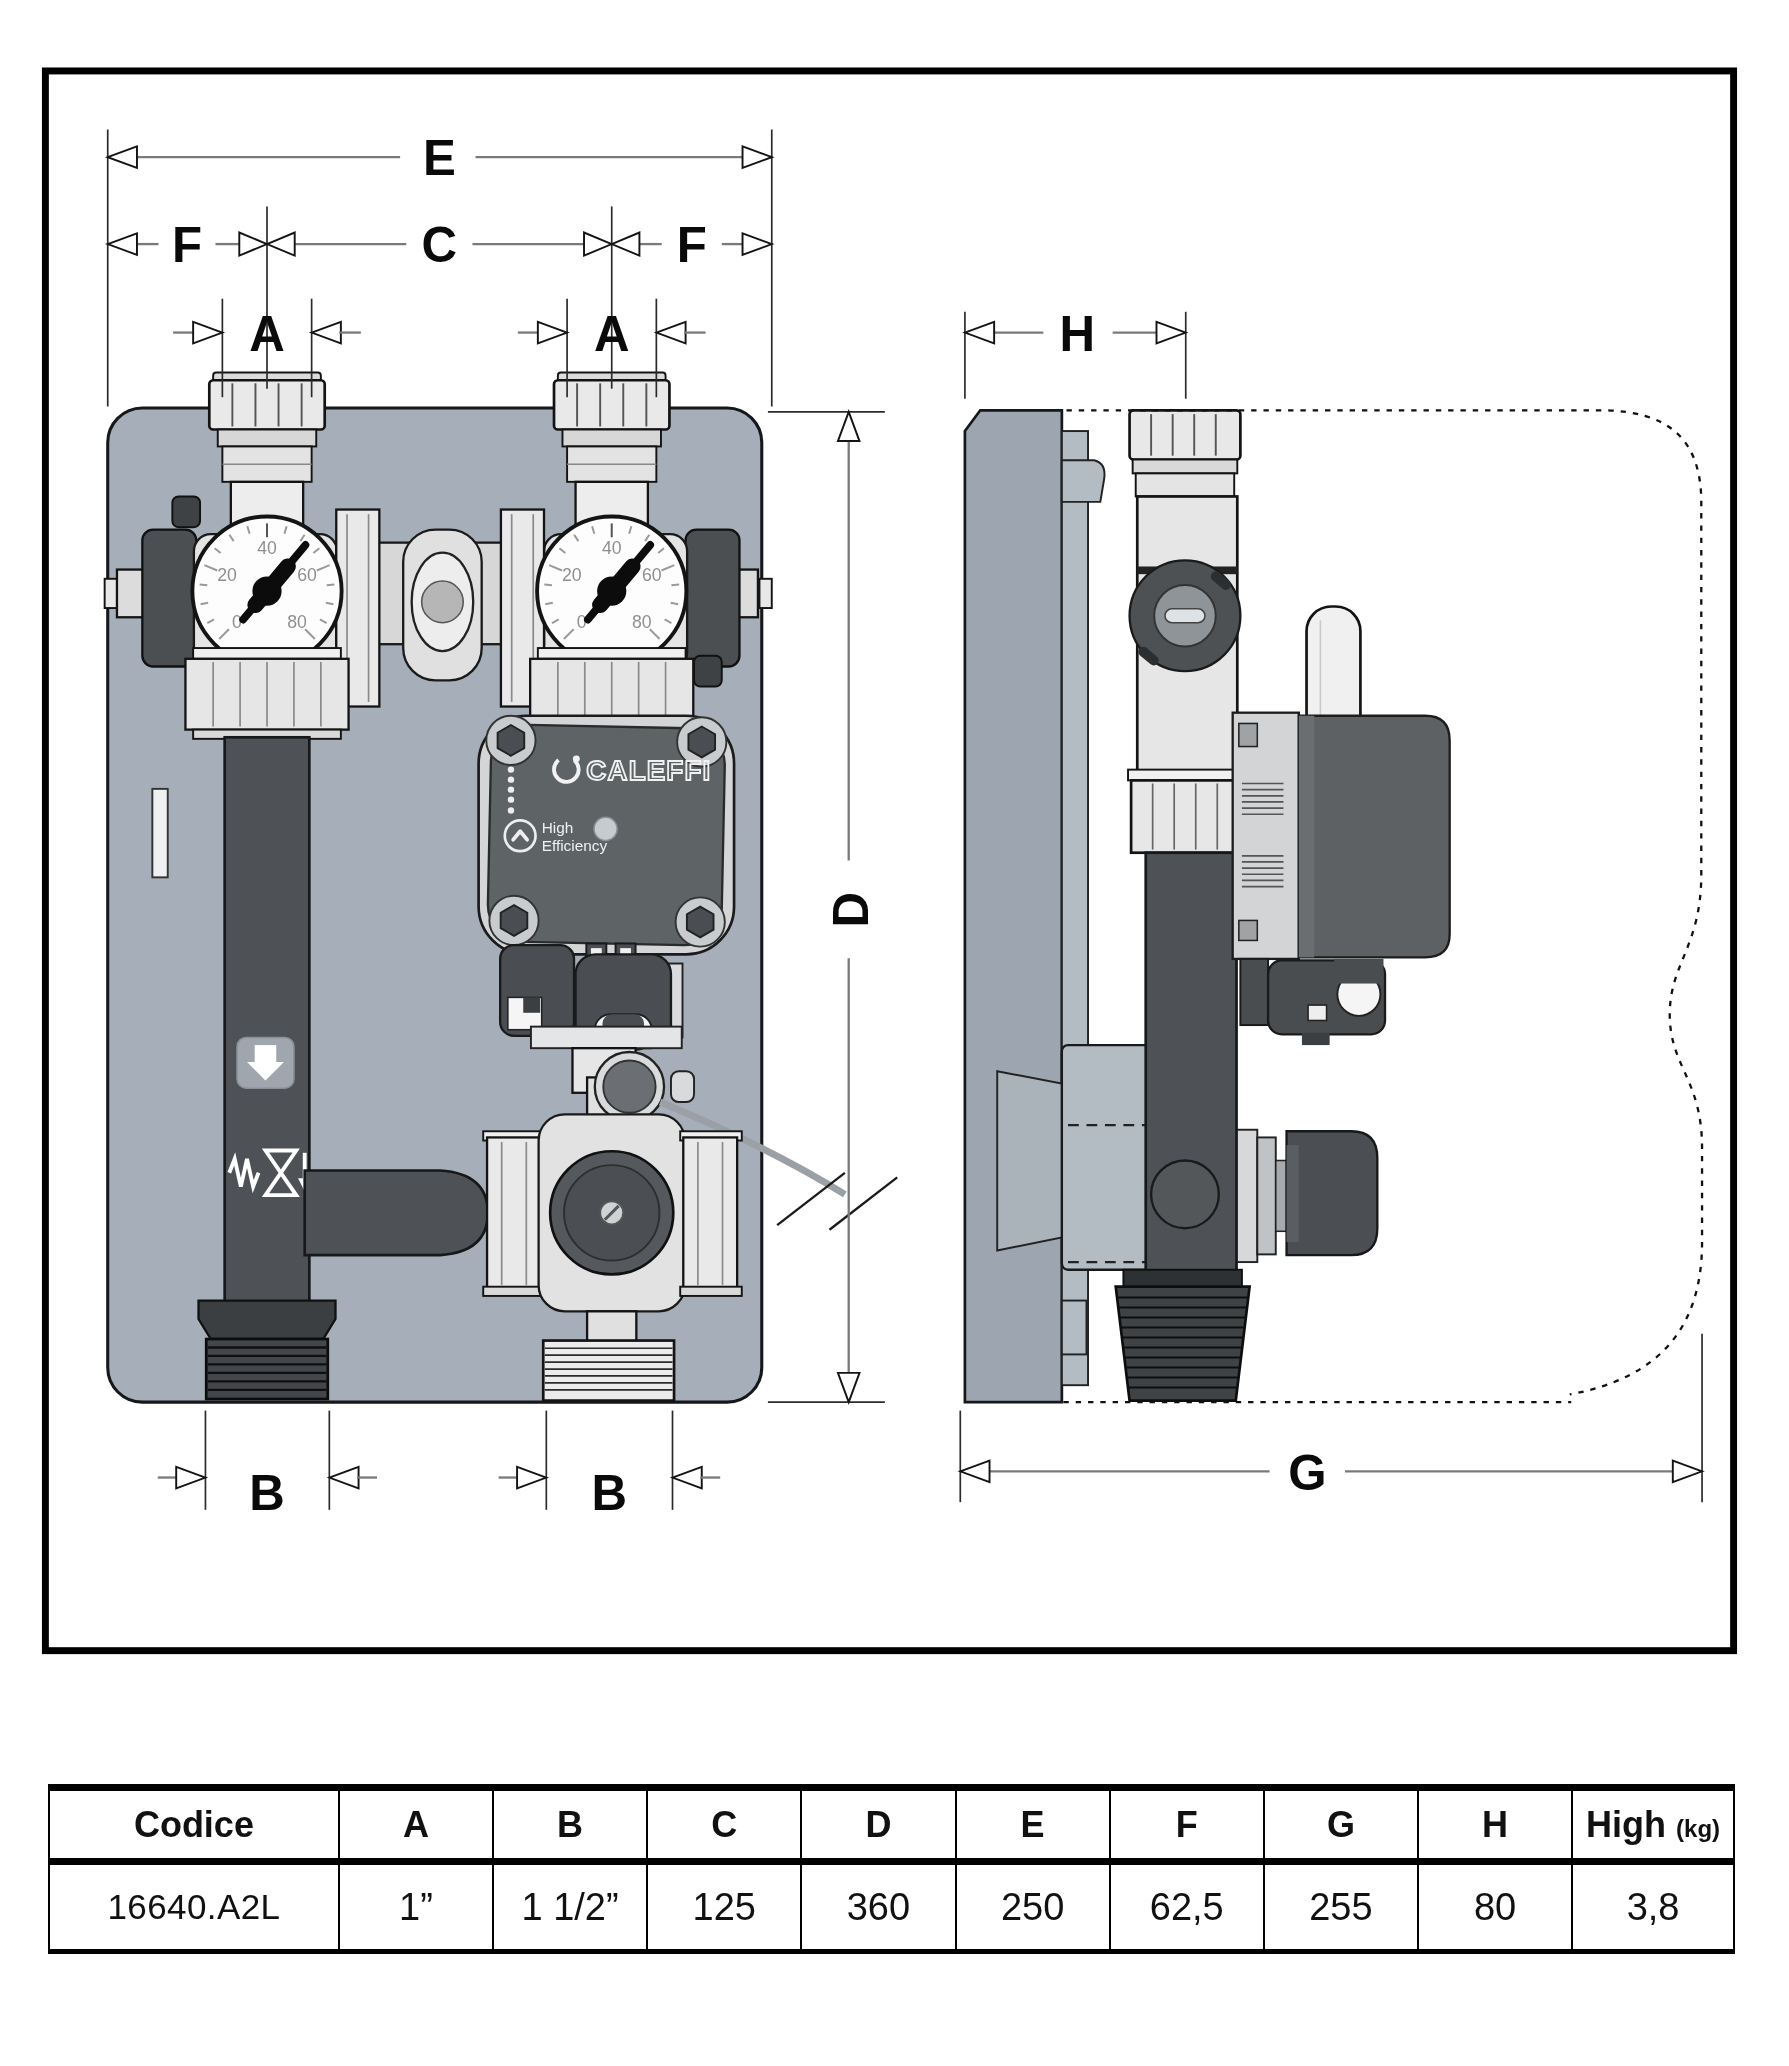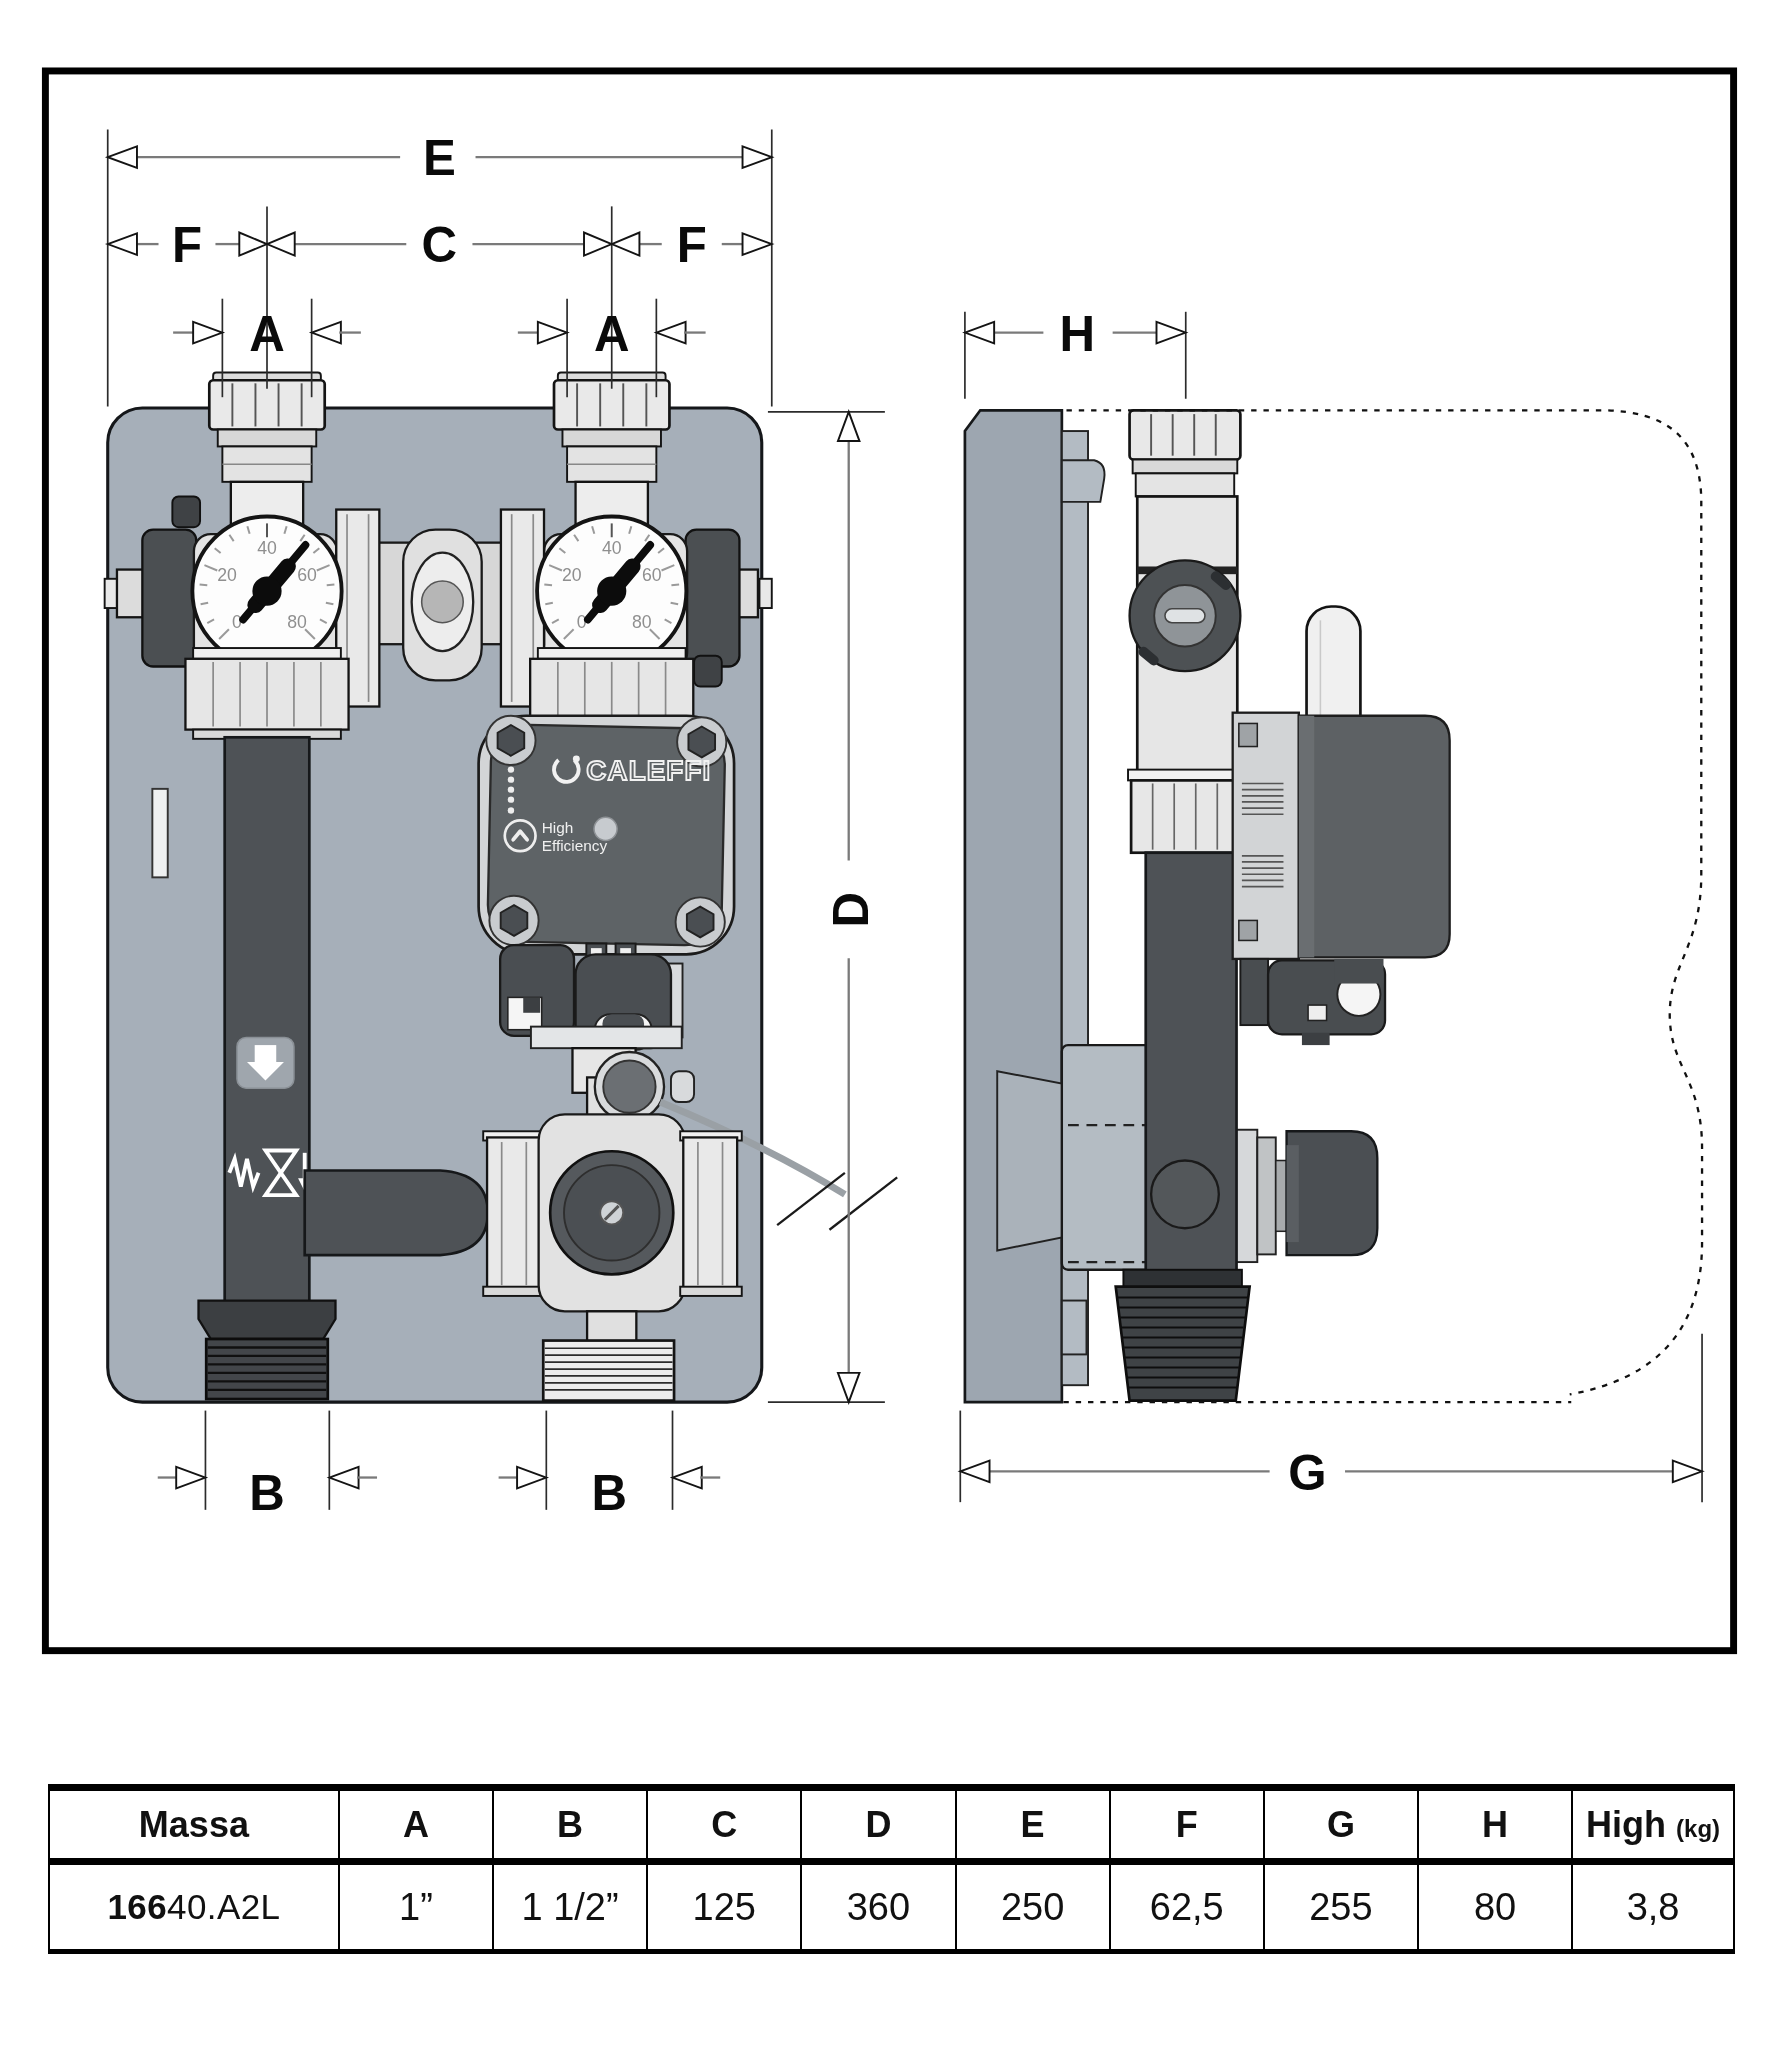--- a/index.html
+++ b/index.html
@@ -13,21 +13,21 @@
   
   .spec-table{position:absolute;left:48px;top:1784px;width:1687px;border-collapse:collapse;table-layout:fixed;background:#fff;}
   .spec-table td,.spec-table th{border-left:2.3px solid #000;border-right:2.3px solid #000;text-align:center;vertical-align:middle;padding:0;color:#111;}
   .spec-table tr.hdr{height:74px;}
   .spec-table tr.datarow{height:90px;}
   .spec-table tr.hdr th{border-top:7px solid #000;border-bottom:7px solid #000;font-size:36px;font-weight:700;}
   .spec-table tr.r1 td{border-bottom:5.4px solid #000;}
   .spec-table tr.r2 td{border-bottom:7px solid #000;}
   .spec-table td{font-size:38px;font-weight:400;}
   .spec-table .codecell{font-size:35px;letter-spacing:0.4px;}
-  .spec-table .codecell b{font-weight:700;}
+  .spec-table .codecell b{font-weight:400;}
   .spec-table .massahdr{font-size:24px;font-weight:400;}
   .spec-table .massahdr b{font-size:24px;font-weight:700;}
   .spec-table col.c-code{width:17.2%;}
   .spec-table col.c-dim{width:9.15%;}
   .spec-table col.c-massa{width:9.6%;}
 </style>
 </head>
 <body>
 
 <div class="stage">
@@ -489,21 +489,21 @@
         <col class="c-dim">
         <col class="c-dim">
     <col class="c-dim">
         <col class="c-dim">
         <col class="c-dim">
         <col class="c-dim">
         <col class="c-massa">
   </colgroup>
   <tbody>
         <tr class="hdr">
-    <th>Massa</th>
+    <th>Codice</th>
     <th>A</th>
     <th>B</th>
     <th>C</th>
     <th>D</th>
     <th>E</th>
     <th>F</th>
     <th>G</th>
     <th>H</th>
     <th class="massahdr"><span>High </span><b>(kg)</b></th>
   </tr>

